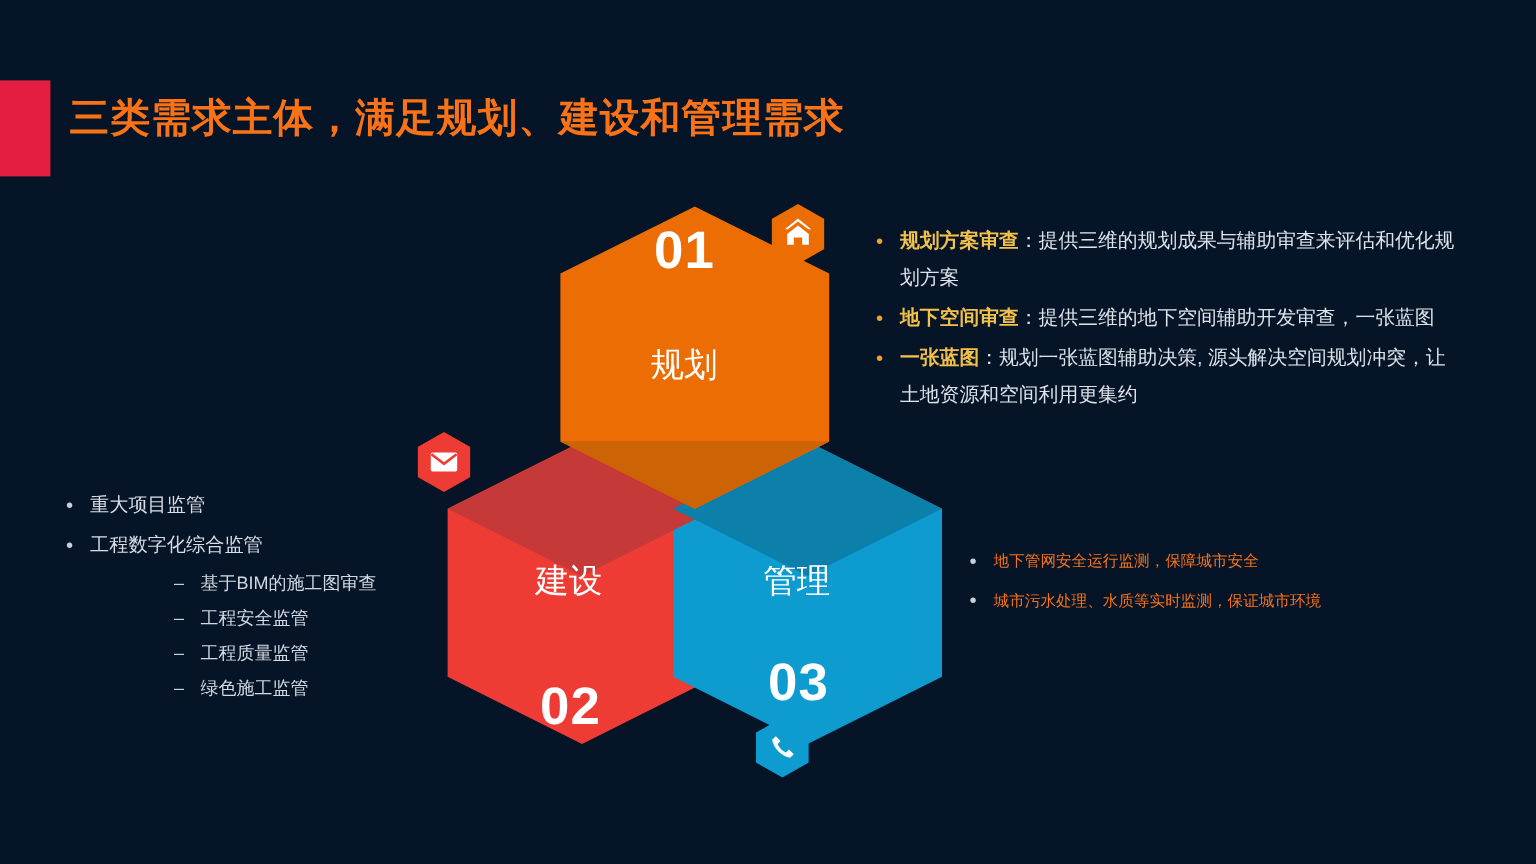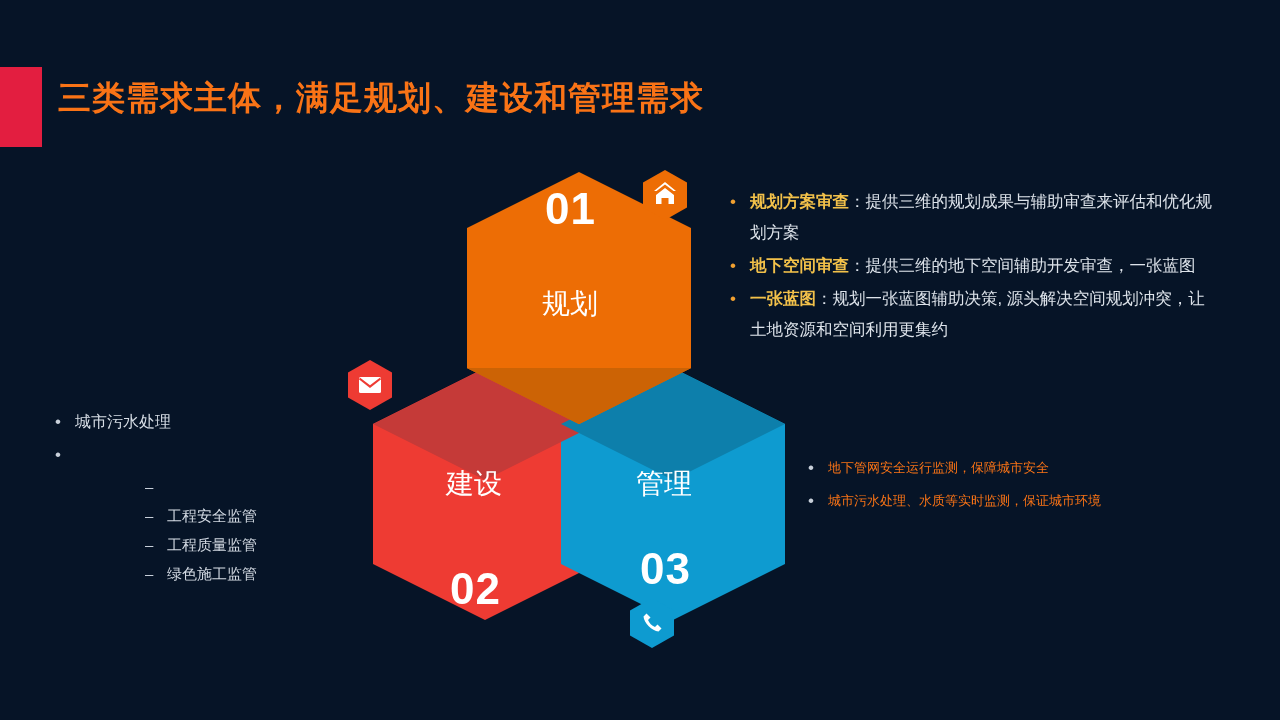--- a/index.html
+++ b/index.html
@@ -152,27 +152,29 @@
   </div>
   <div class="bullet-row">
     <span class="bullet-dot">•</span>
     <span class="bullet-text"><span class="hl">一张蓝图</span><span>：</span><span>规划一张蓝图辅助决策, 源头解决空间规划冲突，让土地资源和空间利用更集约</span></span>
   </div>
 </div>
 
 <div class="bullet-list" id="list-construction">
   <div class="bullet-row">
     <span class="bullet-dot">•</span>
-    <span class="bullet-text">城市污水处理</span>
+    <span class="bullet-text">重大项目监管</span>
   </div>
   <div class="bullet-row">
     <span class="bullet-dot">•</span>
+    <span class="bullet-text">工程数字化综合监管</span>
   </div>
   <div class="sub-row">
     <span class="sub-dash">–</span>
+    <span class="sub-text">基于BIM的施工图审查</span>
   </div>
   <div class="sub-row">
     <span class="sub-dash">–</span>
     <span class="sub-text">工程安全监管</span>
   </div>
   <div class="sub-row">
     <span class="sub-dash">–</span>
     <span class="sub-text">工程质量监管</span>
   </div>
   <div class="sub-row">

